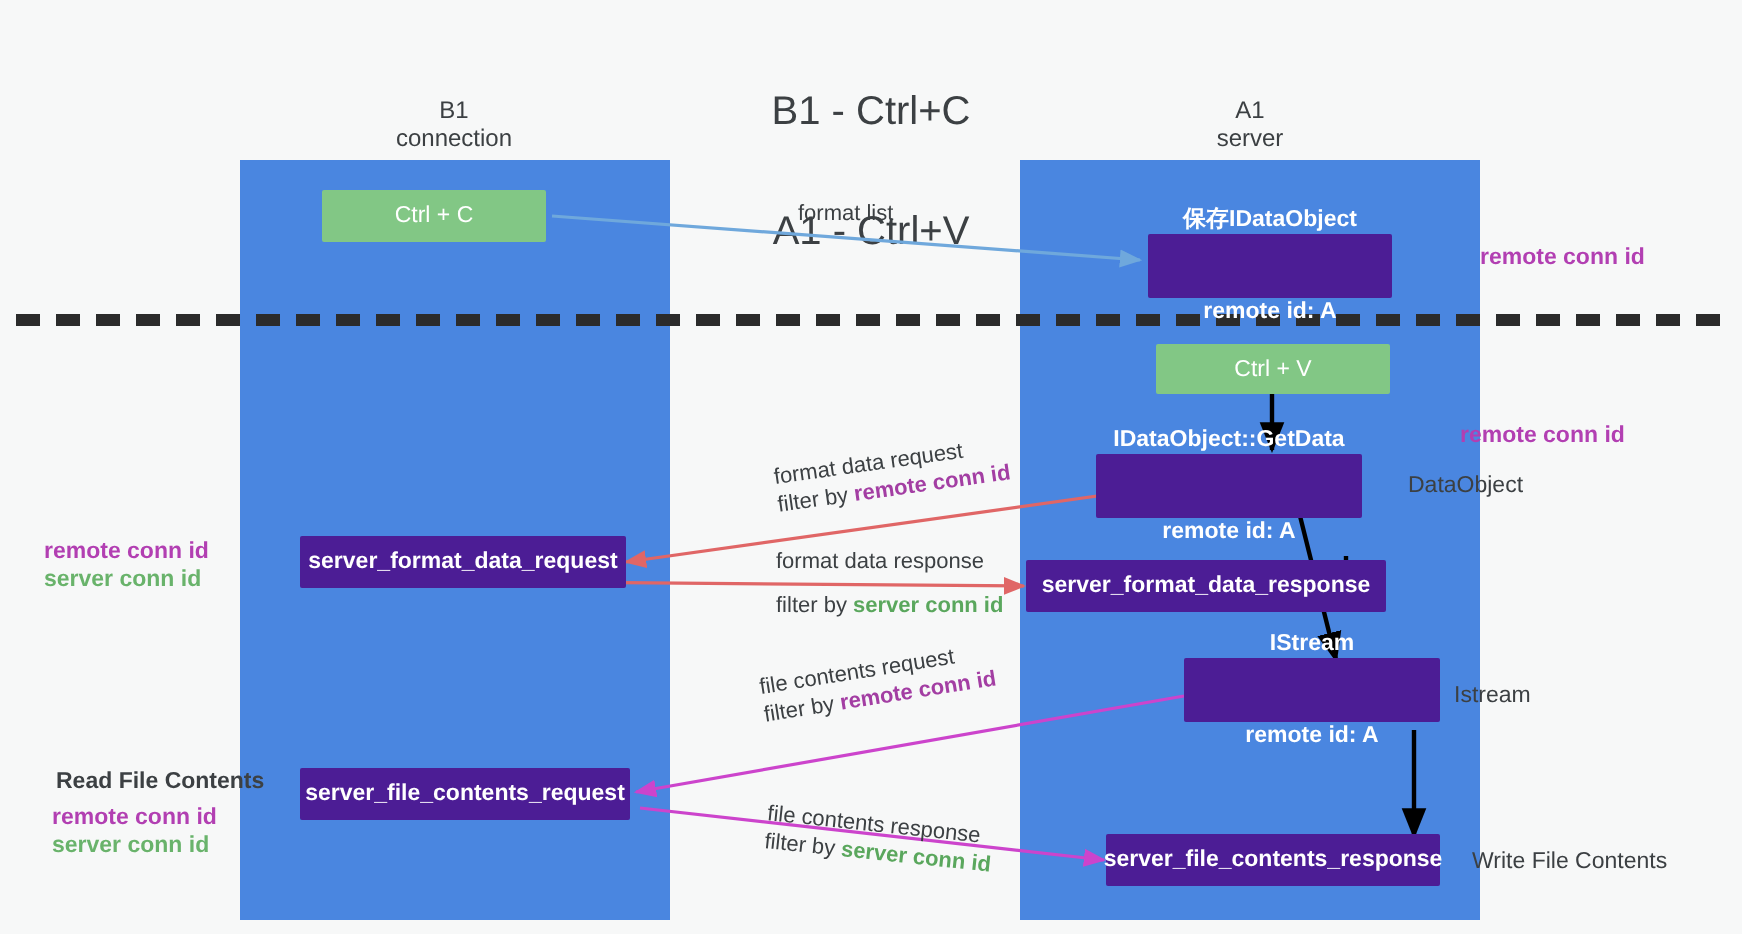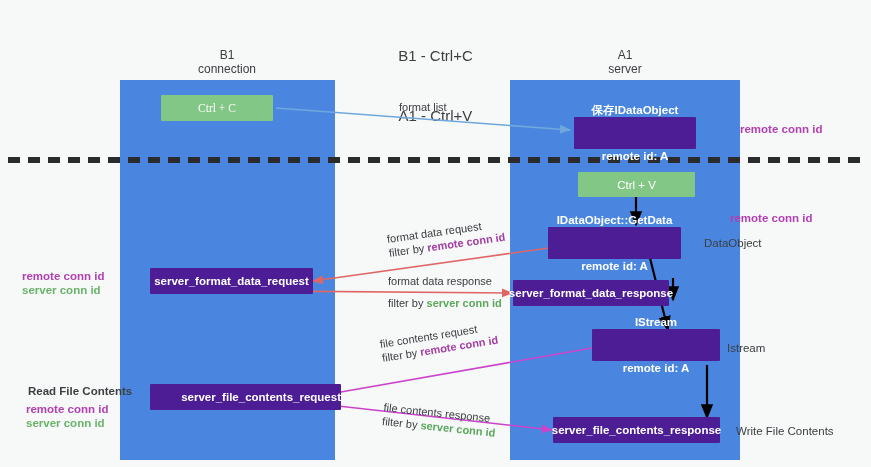--- a/index.html
+++ b/index.html
@@ -31,21 +31,21 @@
     position: absolute;
     background: #4a86e0;
   }
 
   .title {
     position: absolute;
     left: 0;
     top: 6px;
     width: 871px;
     text-align: center;
-    font-size: 15px;
+    font-size: 20px;
     color: #3c4043;
     line-height: 20px;
     white-space: pre;
   }
 
   .col-head {
     position: absolute;
     text-align: center;
     font-size: 12px;
     color: #3c4043;
@@ -157,21 +157,21 @@
 
     <path d="M 320 404 L 552 430" fill="none" stroke="#cc44cc" stroke-width="1.6" marker-end="url(#ah-magenta)"></path>
 
     <path d="M 707 365 L 707 418" fill="none" stroke="#000000" stroke-width="2.2" marker-end="url(#ah-black)"></path>
 
     <path d="M 673 278 L 673 300" fill="none" stroke="#000000" stroke-width="2.2" marker-end="url(#ah-black)"></path>
   </svg>
 
   <div class="divider-dash"></div>
 
-  <div class="node green" style="left:161px; top:95px; width:112px; height:26px;font-family:Liberation Serif, serif;">
+  <div class="node green" style="left:161px; top:95px; width:112px; height:26px;">
     <span>Ctrl + C</span>
   </div>
 
   <div class="node orange" style="left:574px; top:117px; width:122px; height:32px;">
     <span>保存IDataObject</span>
     <span class="l2">remote id: A</span>
   </div>
 
   <div class="node green" style="left:578px; top:172px; width:117px; height:25px;">
     <span>Ctrl + V</span>
@@ -179,30 +179,30 @@
 
   <div class="node orange" style="left:548px; top:227px; width:133px; height:32px;align-items:center;">
     <span>IDataObject::GetData</span>
     <span class="l2">remote id: A</span>
   </div>
 
   <div class="node orange" style="left:150px; top:268px; width:163px; height:26px;">
     <span>server_format_data_request</span>
   </div>
 
-  <div class="node orange" style="left:513px; top:280px; width:156px; height:26px;">
+  <div class="node orange" style="left:513px; top:280px; width:180px; height:26px;">
     <span>server_format_data_response</span>
   </div>
 
   <div class="node orange" style="left:592px; top:329px; width:128px; height:32px;">
     <span>IStream</span>
     <span class="l2">remote id: A</span>
   </div>
 
-  <div class="node orange" style="left:150px; top:384px; width:191px; height:26px;align-items:flex-end;">
+  <div class="node orange" style="left:150px; top:384px; width:165px; height:26px;">
     <span>server_file_contents_request</span>
   </div>
 
   <div class="node orange" style="left:553px; top:417px; width:167px; height:26px;align-items:center;">
     <span>server_file_contents_response</span>
   </div>
 
   <div class="edge-label" style="left:399px; top:100px;">
     <span>format list</span>
   </div>

